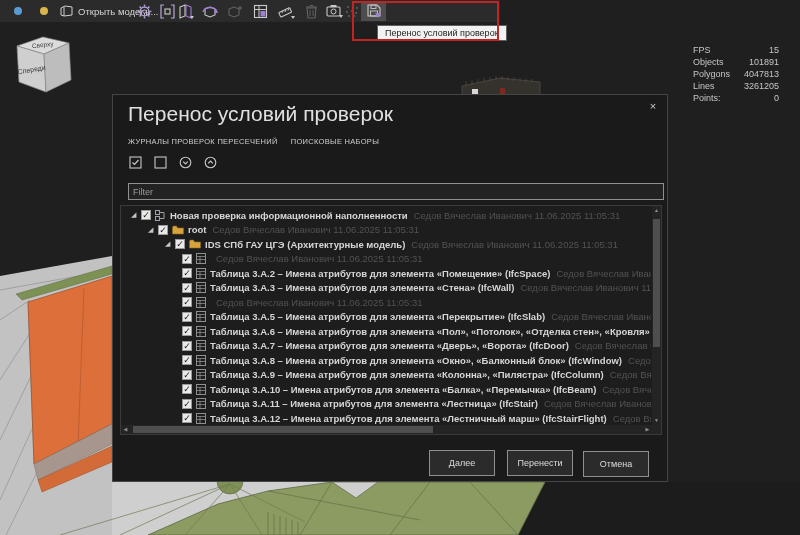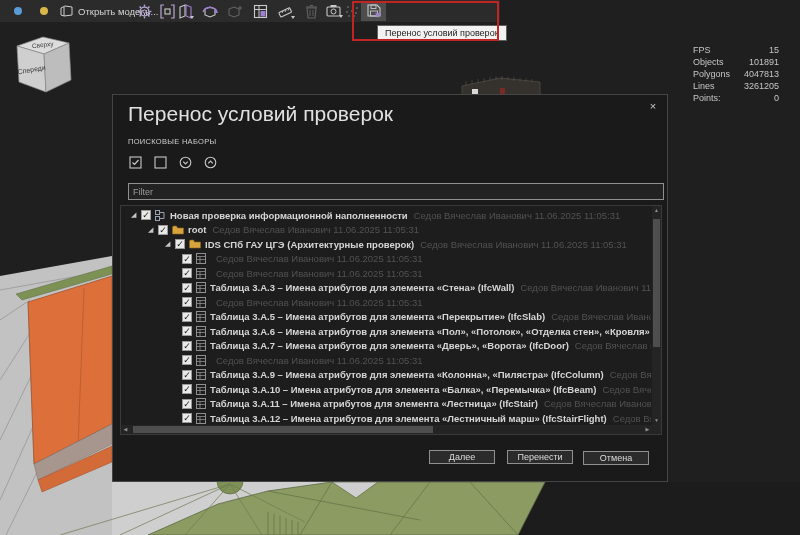--- a/index.html
+++ b/index.html
@@ -56,21 +56,21 @@
   .nicon{margin-right:4px;flex:0 0 auto;display:inline-flex;}
   .rlabel{color:#d6d6d6;font-weight:600;}
   .rmeta{color:#525252;margin-left:6px;}
   .vscroll{position:absolute;right:0;top:0;bottom:9px;width:9px;background:#242424;}
   .hscroll{position:absolute;left:0;bottom:0;right:9px;height:9px;background:#242424;}
   .vthumb{position:absolute;left:1px;right:1px;top:13px;height:128px;background:#4e4e4e;}
   .hthumb{position:absolute;top:1px;bottom:1px;left:12px;width:300px;background:#4e4e4e;}
   .sarrow{position:absolute;color:#909090;font-size:5px;line-height:9px;width:9px;text-align:center;}
   .scorner{position:absolute;right:0;bottom:0;width:9px;height:9px;background:#242424;}
 
-  .footer-btn{position:absolute;height:14px;width:66px;background:#2b2b2b;border:1px solid #8f8f8f;
+  .footer-btn{position:absolute;height:26px;width:66px;background:#2b2b2b;border:1px solid #8f8f8f;
               color:#dcdcdc;font-size:9px;display:flex;align-items:center;justify-content:center;
               box-sizing:border-box;cursor:default;}
 </style>
 </head>
 <body>
 
 <div class="app">
 
   <svg class="scene" style="position:absolute;left:0;top:0;z-index:1;" width="800" height="535" viewBox="0 0 800 535">
 
@@ -296,20 +296,21 @@
         <span>Points:</span>
         <span>0</span>
       </div>
     </div>
 
   <div class="dialog">
     <div class="dlg-close">×</div>
     <div class="dlg-title">Перенос условий проверок</div>
 
     <div class="tabs">
+      <span class="tab">ЖУРНАЛЫ ПРОВЕРОК ПЕРЕСЕЧЕНИЙ</span>
       <span class="tab">ПОИСКОВЫЕ НАБОРЫ</span>
     </div>
 
     <div class="mini-tb">
       <span class="mini-btn">
         <svg width="13" height="13" viewBox="0 0 13 13">
           <rect x="1" y="1" width="11" height="11" fill="none" stroke="#c8c8c8" stroke-width="1.1"></rect>
           <polyline points="3.5,6.5 5.5,8.5 9.5,4" fill="none" stroke="#c8c8c8" stroke-width="1.2"></polyline>
         </svg>
       </span>
@@ -363,45 +364,46 @@
             <span class="rmeta">Седов Вячеслав Иванович 11.06.2025 11:05:31</span>
           </div>
           <div class="trow" style="padding-left: 44px;">
             <span class="expander">◢</span>
             <span class="cb">✓</span>
             <span class="nicon">
               <svg width="12" height="10" viewBox="0 0 12 10">
                 <path d="M0.5,2 L0.5,9 L11.5,9 L11.5,3 L5.5,3 L4.5,1 L1.5,1 Z" fill="#d8a33c" stroke="#8a6a20" stroke-width="0.6"></path>
               </svg>
             </span>
-            <span class="rlabel">IDS СПб ГАУ ЦГЭ (Архитектурные проверок)</span>
-            <span class="rmeta">Седов Вячеслав Иванович 11.06.2025 11:05:31</span>
-          </div>
-          <div class="trow" style="padding-left: 61px;">
-            <span class="cb">✓</span>
-            <span class="nicon">
-              <svg width="10" height="11" viewBox="0 0 10 11">
-                <rect x="0.5" y="0.5" width="9" height="10" fill="none" stroke="#8f8f8f" stroke-width="1"></rect>
-                <line x1="0.5" y1="3.5" x2="9.5" y2="3.5" stroke="#8f8f8f" stroke-width="0.8"></line>
-                <line x1="0.5" y1="6.5" x2="9.5" y2="6.5" stroke="#8f8f8f" stroke-width="0.8"></line>
-                <line x1="4" y1="3.5" x2="4" y2="10.5" stroke="#8f8f8f" stroke-width="0.8"></line>
-              </svg>
-            </span>
-            <span class="rmeta">Седов Вячеслав Иванович 11.06.2025 11:05:31</span>
-          </div>
-          <div class="trow" style="padding-left: 61px;">
-            <span class="cb">✓</span>
-            <span class="nicon">
-              <svg width="10" height="11" viewBox="0 0 10 11">
-                <rect x="0.5" y="0.5" width="9" height="10" fill="none" stroke="#8f8f8f" stroke-width="1"></rect>
-                <line x1="0.5" y1="3.5" x2="9.5" y2="3.5" stroke="#8f8f8f" stroke-width="0.8"></line>
-                <line x1="0.5" y1="6.5" x2="9.5" y2="6.5" stroke="#8f8f8f" stroke-width="0.8"></line>
-                <line x1="4" y1="3.5" x2="4" y2="10.5" stroke="#8f8f8f" stroke-width="0.8"></line>
-              </svg>
-            </span>
+            <span class="rlabel">IDS СПб ГАУ ЦГЭ (Архитектурные модель)</span>
+            <span class="rmeta">Седов Вячеслав Иванович 11.06.2025 11:05:31</span>
+          </div>
+          <div class="trow" style="padding-left: 61px;">
+            <span class="cb">✓</span>
+            <span class="nicon">
+              <svg width="10" height="11" viewBox="0 0 10 11">
+                <rect x="0.5" y="0.5" width="9" height="10" fill="none" stroke="#8f8f8f" stroke-width="1"></rect>
+                <line x1="0.5" y1="3.5" x2="9.5" y2="3.5" stroke="#8f8f8f" stroke-width="0.8"></line>
+                <line x1="0.5" y1="6.5" x2="9.5" y2="6.5" stroke="#8f8f8f" stroke-width="0.8"></line>
+                <line x1="4" y1="3.5" x2="4" y2="10.5" stroke="#8f8f8f" stroke-width="0.8"></line>
+              </svg>
+            </span>
+            <span class="rmeta">Седов Вячеслав Иванович 11.06.2025 11:05:31</span>
+          </div>
+          <div class="trow" style="padding-left: 61px;">
+            <span class="cb">✓</span>
+            <span class="nicon">
+              <svg width="10" height="11" viewBox="0 0 10 11">
+                <rect x="0.5" y="0.5" width="9" height="10" fill="none" stroke="#8f8f8f" stroke-width="1"></rect>
+                <line x1="0.5" y1="3.5" x2="9.5" y2="3.5" stroke="#8f8f8f" stroke-width="0.8"></line>
+                <line x1="0.5" y1="6.5" x2="9.5" y2="6.5" stroke="#8f8f8f" stroke-width="0.8"></line>
+                <line x1="4" y1="3.5" x2="4" y2="10.5" stroke="#8f8f8f" stroke-width="0.8"></line>
+              </svg>
+            </span>
+            <span class="rlabel">Таблица 3.А.2 – Имена атрибутов для элемента «Помещение» (IfcSpace)</span>
             <span class="rmeta">Седов Вячеслав Иванович 11.06.2025 11:05:31</span>
           </div>
           <div class="trow" style="padding-left: 61px;">
             <span class="cb">✓</span>
             <span class="nicon">
               <svg width="10" height="11" viewBox="0 0 10 11">
                 <rect x="0.5" y="0.5" width="9" height="10" fill="none" stroke="#8f8f8f" stroke-width="1"></rect>
                 <line x1="0.5" y1="3.5" x2="9.5" y2="3.5" stroke="#8f8f8f" stroke-width="0.8"></line>
                 <line x1="0.5" y1="6.5" x2="9.5" y2="6.5" stroke="#8f8f8f" stroke-width="0.8"></line>
                 <line x1="4" y1="3.5" x2="4" y2="10.5" stroke="#8f8f8f" stroke-width="0.8"></line>
@@ -463,20 +465,21 @@
           <div class="trow" style="padding-left: 61px;">
             <span class="cb">✓</span>
             <span class="nicon">
               <svg width="10" height="11" viewBox="0 0 10 11">
                 <rect x="0.5" y="0.5" width="9" height="10" fill="none" stroke="#8f8f8f" stroke-width="1"></rect>
                 <line x1="0.5" y1="3.5" x2="9.5" y2="3.5" stroke="#8f8f8f" stroke-width="0.8"></line>
                 <line x1="0.5" y1="6.5" x2="9.5" y2="6.5" stroke="#8f8f8f" stroke-width="0.8"></line>
                 <line x1="4" y1="3.5" x2="4" y2="10.5" stroke="#8f8f8f" stroke-width="0.8"></line>
               </svg>
             </span>
+            <span class="rlabel">Таблица 3.А.8 – Имена атрибутов для элемента «Окно», «Балконный блок» (IfcWindow)</span>
             <span class="rmeta">Седов Вячеслав Иванович 11.06.2025 11:05:31</span>
           </div>
           <div class="trow" style="padding-left: 61px;">
             <span class="cb">✓</span>
             <span class="nicon">
               <svg width="10" height="11" viewBox="0 0 10 11">
                 <rect x="0.5" y="0.5" width="9" height="10" fill="none" stroke="#8f8f8f" stroke-width="1"></rect>
                 <line x1="0.5" y1="3.5" x2="9.5" y2="3.5" stroke="#8f8f8f" stroke-width="0.8"></line>
                 <line x1="0.5" y1="6.5" x2="9.5" y2="6.5" stroke="#8f8f8f" stroke-width="0.8"></line>
                 <line x1="4" y1="3.5" x2="4" y2="10.5" stroke="#8f8f8f" stroke-width="0.8"></line>

